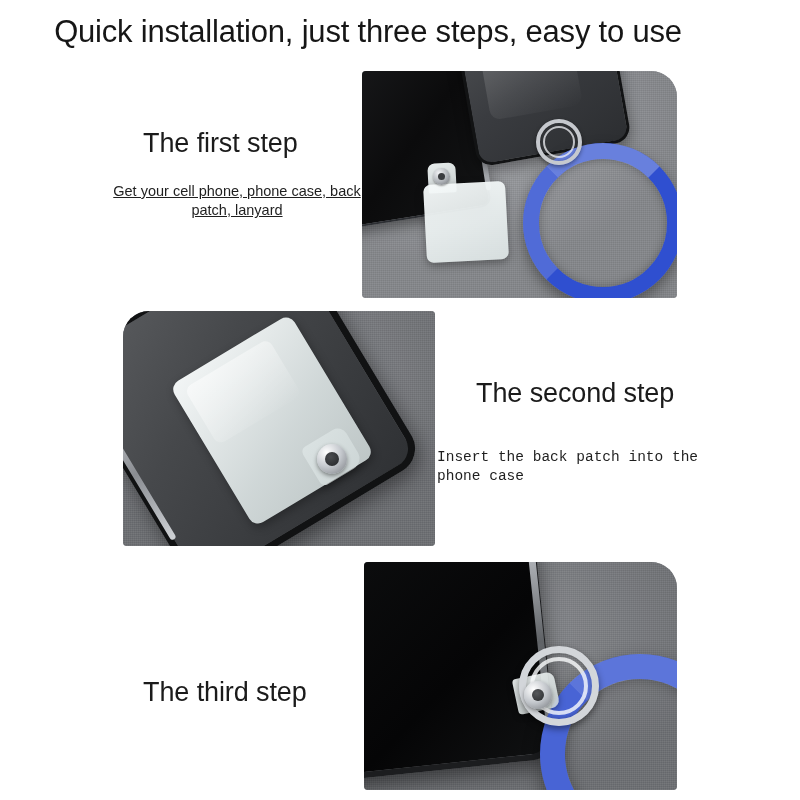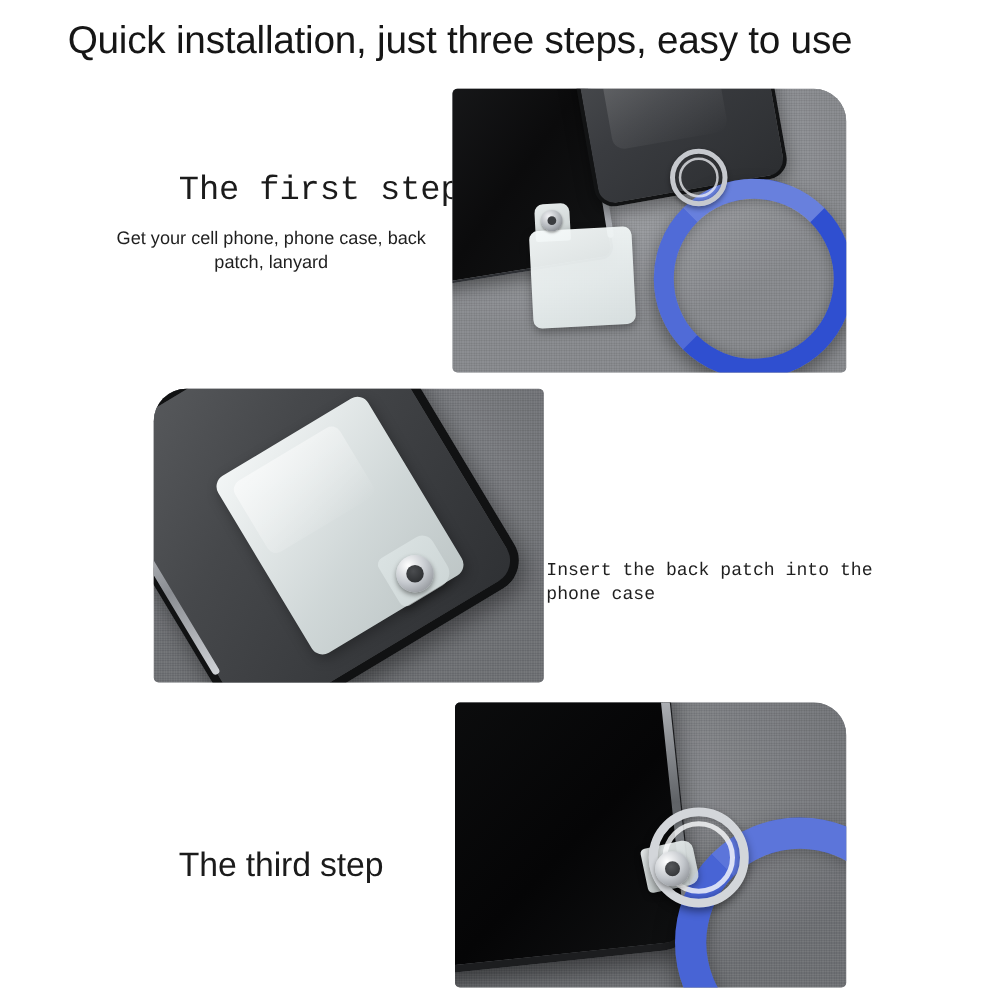--- a/index.html
+++ b/index.html
@@ -33,22 +33,22 @@
     white-space:nowrap;
     letter-spacing:-0.1px;
   }
   .step-body{
     position:absolute;
     font-size:14.5px;
     line-height:1.32;
     color:#1f1f1f;
     text-align:center;
   }
-  #step1-head{left:143px;top:138px;font-family:Liberation Mono, monospace;}
-  #step1-body{left:92px;top:182px;width:250px;}
+  #step1-head{left:143px;top:128px;}
+  #step1-body{left:112px;top:182px;width:250px;text-decoration:underline;}
   #step2-head{left:476px;top:378px;}
   #step2-body{left:437px;top:448px;width:290px;text-align:left;font-family:Liberation Mono, monospace;}
   #step3-head{left:143px;top:637px;margin-top:40px;}
   #step3-body{left:105px;top:699px;width:255px;text-align:left;}
 
   
   .photo{
     position:absolute;
     overflow:hidden;
     border-radius:4px;
@@ -271,20 +271,21 @@
   </div>
 
   <div class="photo" id="photo2">
     <div class="desk dark"></div>
     <div id="p2-case"></div>
     <div id="p2-tab"></div>
     <div id="p2-patch"></div>
     <div id="p2-eyelet"></div>
   </div>
 
+  <div class="step-head" id="step2-head">The second step</div>
   <div class="step-body" id="step2-body">Insert the back patch into the phone case</div>
 
   <div class="step-head" id="step3-head">The third step</div>
 
   <div class="photo" id="photo3">
     <div class="desk dark"></div>
     <div id="p3-phone"></div>
     <div id="p3-lanyard"></div>
     <div id="p3-tab"></div>
     <div id="p3-split"></div>

